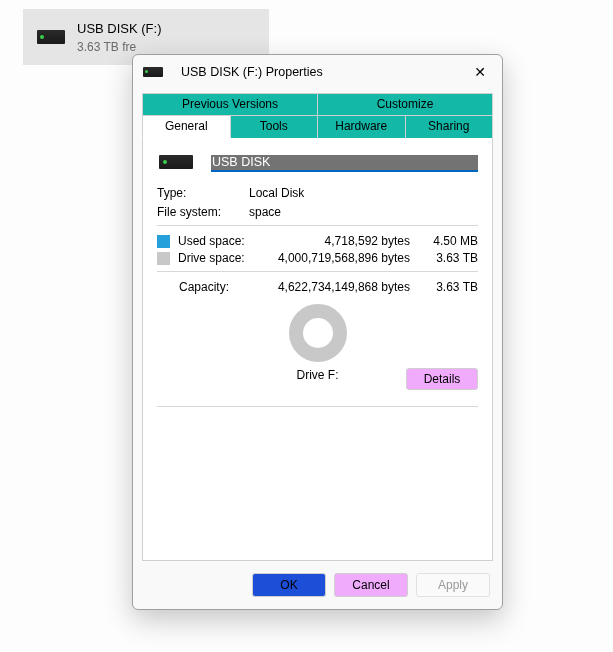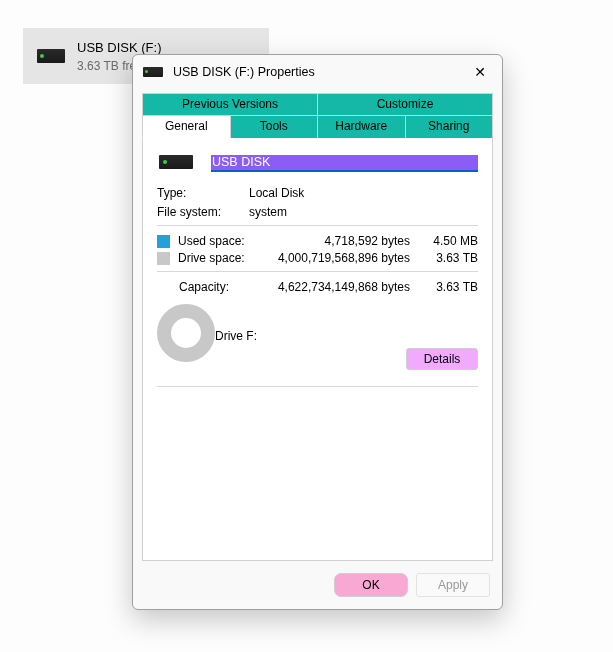--- a/index.html
+++ b/index.html
@@ -1,20 +1,20 @@
 <!DOCTYPE html>
 <html><head>
 <meta charset="utf-8">
 <style>
   * { box-sizing: border-box; font-family: "Segoe UI", Tahoma, sans-serif; }
   body { margin: 0; width: 613px; height: 652px; background: #fdfdfd; position: relative; overflow: hidden; }
   
   
   .drive-bg {
-    position: absolute; left: 23px; top: 28px; width: 246px; height: 56px;
+    position: absolute; left: 23px; top: 9px; width: 246px; height: 56px;
     background: #e5e5e5; display: flex; align-items: center; padding: 6px 8px;
   }
   .drive-bg .icon-wrap { width: 40px; height: 40px; display:flex; align-items:center; justify-content:center; }
   .drive-bg .txt { margin-left: 6px; display:flex; flex-direction:column; }
   .drive-bg .txt .t1 { font-size: 13px; color:#000; }
   .drive-bg .txt .t2 { font-size: 12px; color:#6a6a6a; margin-top:4px; }
   
   
   .disk-icon { width: 28px; height: 14px; background: linear-gradient(#2a2a2a,#1a1a1a); border-radius:1px; position:relative; }
   .disk-icon::after { content:""; position:absolute; left:3px; top:5px; width:4px; height:4px; background:#39cf4a; border-radius:50%; }
@@ -23,66 +23,66 @@
   .disk-icon.med { width:34px; height:14px; }
   .disk-icon.med::after { left:4px; top:5px; }
   
   
   .dialog {
     position:absolute; left:132px; top:54px; width:371px; height:556px;
     background:#f9f9f9; border:1px solid #9f9f9f; border-radius:6px;
     box-shadow: 0 10px 28px rgba(0,0,0,0.22);
     display:flex; flex-direction:column;
   }
-  .titlebar { display:flex; align-items:center; height:34px; padding:0 8px 0 10px; }
+  .titlebar { display:flex; align-items:center; height:34px; padding:0 8px 0 10px;gap:8px; }
   .titlebar .title { font-size:12.5px; margin-left:10px; flex:1; color:#000; }
   .close { width:28px; height:26px; display:flex; align-items:center; justify-content:center; color:#000; font-size:14px; border-radius:3px; }
   
   .tabs { margin:4px 9px 0 9px; }
   .tabs-row { display:flex; }
   .tab { font-size:12px; text-align:center; padding:3px 0 4px 0; background:#14b8a6;
          border:1px solid #d0d0d0; border-bottom:none; position:relative; }
   .tabs-row.top .tab { flex:1; }
   .tabs-row.bottom .tab { flex:1; }
   .tab + .tab { border-left:none; }
   .tab.active { background:#ffffff; border-bottom:1px solid #ffffff; z-index:2; }
   
   .panel { flex:1; margin:0 9px 6px 9px; background:#ffffff; border:1px solid #d0d0d0; border-top:none; padding:14px 14px 8px 14px; position:relative; }
   
   .name-row { display:flex; align-items:center; margin-bottom:14px; }
   .name-row .icon-col { width:54px; display:flex; justify-content:flex-start; padding-left:2px;}
   .name-input-wrap { flex:1; }
-  .fake-sel { background:#8b5cf6; color:#fff; padding:0 1px 1px 1px; font-size:12.5px; display:inline-block; width:100%; border-bottom:2px solid #0067c0; }
+  .fake-sel { background:#737373; color:#fff; padding:0 1px 1px 1px; font-size:12.5px; display:inline-block; width:100%; border-bottom:2px solid #0067c0; }
   
   .hr { border:none; border-top:1px solid #d8d8d8; margin:6px 0 8px 0; }
   
   .row { display:flex; font-size:12px; color:#000; margin:5px 0; align-items:center; }
   .row .lab { width:92px; }
   .row .val { }
   
   .space-row { display:flex; font-size:12px; align-items:center; margin:3px 0; }
   .swatch { width:13px; height:13px; margin-right:8px; }
   .swatch.used { background:#26a0da; }
   .swatch.free { background:#c8c8c8; }
   .space-row .lab2 { width:90px; }
   .space-row .bytes { flex:1; text-align:right; padding-right:18px; }
   .space-row .hr-val { width:50px; text-align:right; }
   
   .cap-row { display:flex; font-size:12px; margin:8px 0 10px 0; }
   .cap-row .labc { width:100px; padding-left:22px;}
   .cap-row .bytes { flex:1; text-align:right; padding-right:18px; }
   .cap-row .hrv { width:50px; text-align:right; }
   
-  .donut-wrap { display:flex; flex-direction:row; align-items:center; margin-top:2px; }
+  .donut-wrap { display:flex; flex-direction:column; align-items:center; margin-top:2px; }
   .donut { width:58px; height:58px; border:14px solid #c8c8c8; border-radius:50%; }
   .drive-label { font-size:12px; margin-top:6px; }
   
   .details-row { display:flex; justify-content:flex-end; margin-top:-14px; }
   .btn { font-size:12px; background:#f0abfc; border:1px solid #cfcfcf; border-radius:3px; padding:3px 0; width:72px; text-align:center; }
-  .btn.primary { background:#f9a8d4;border-radius:7px; }
+  .btn.primary { background:#1d4ed8; }
   .btn[disabled] { color:#9a9a9a; border-color:#e2e2e2; background:#fafafa; }
   
   .hr2 { border:none; border-top:1px solid #d8d8d8; margin:16px 0 8px 0; }
   
   .btn-bar { display:flex; justify-content:flex-end; gap:8px; padding:6px 12px 12px 0; }
   .btn-bar .btn { width:74px; padding:4px 0; }
 </style>
 </head>
 <body>
 
@@ -129,21 +129,21 @@
         <span class="fake-sel">USB DISK</span>
       </div>
     </div>
 
     <div class="row">
       <span class="lab">Type:</span>
       <span class="val">Local Disk</span>
     </div>
     <div class="row">
       <span class="lab">File system:</span>
-      <span class="val">system</span>
+      <span class="val">space</span>
     </div>
 
     <hr class="hr">
 
     <div class="space-row">
       <div class="swatch used"></div>
       <span class="lab2">Used space:</span>
       <span class="bytes">4,718,592 bytes</span>
       <span class="hr-val">4.50 MB</span>
     </div>
@@ -169,15 +169,16 @@
 
     <div class="details-row">
       <button class="btn">Details</button>
     </div>
 
     <hr class="hr2">
   </div>
 
   <div class="btn-bar">
     <button class="btn primary">OK</button>
+    <button class="btn">Cancel</button>
     <button class="btn" disabled="">Apply</button>
   </div>
 </div>
 
 </body></html>

